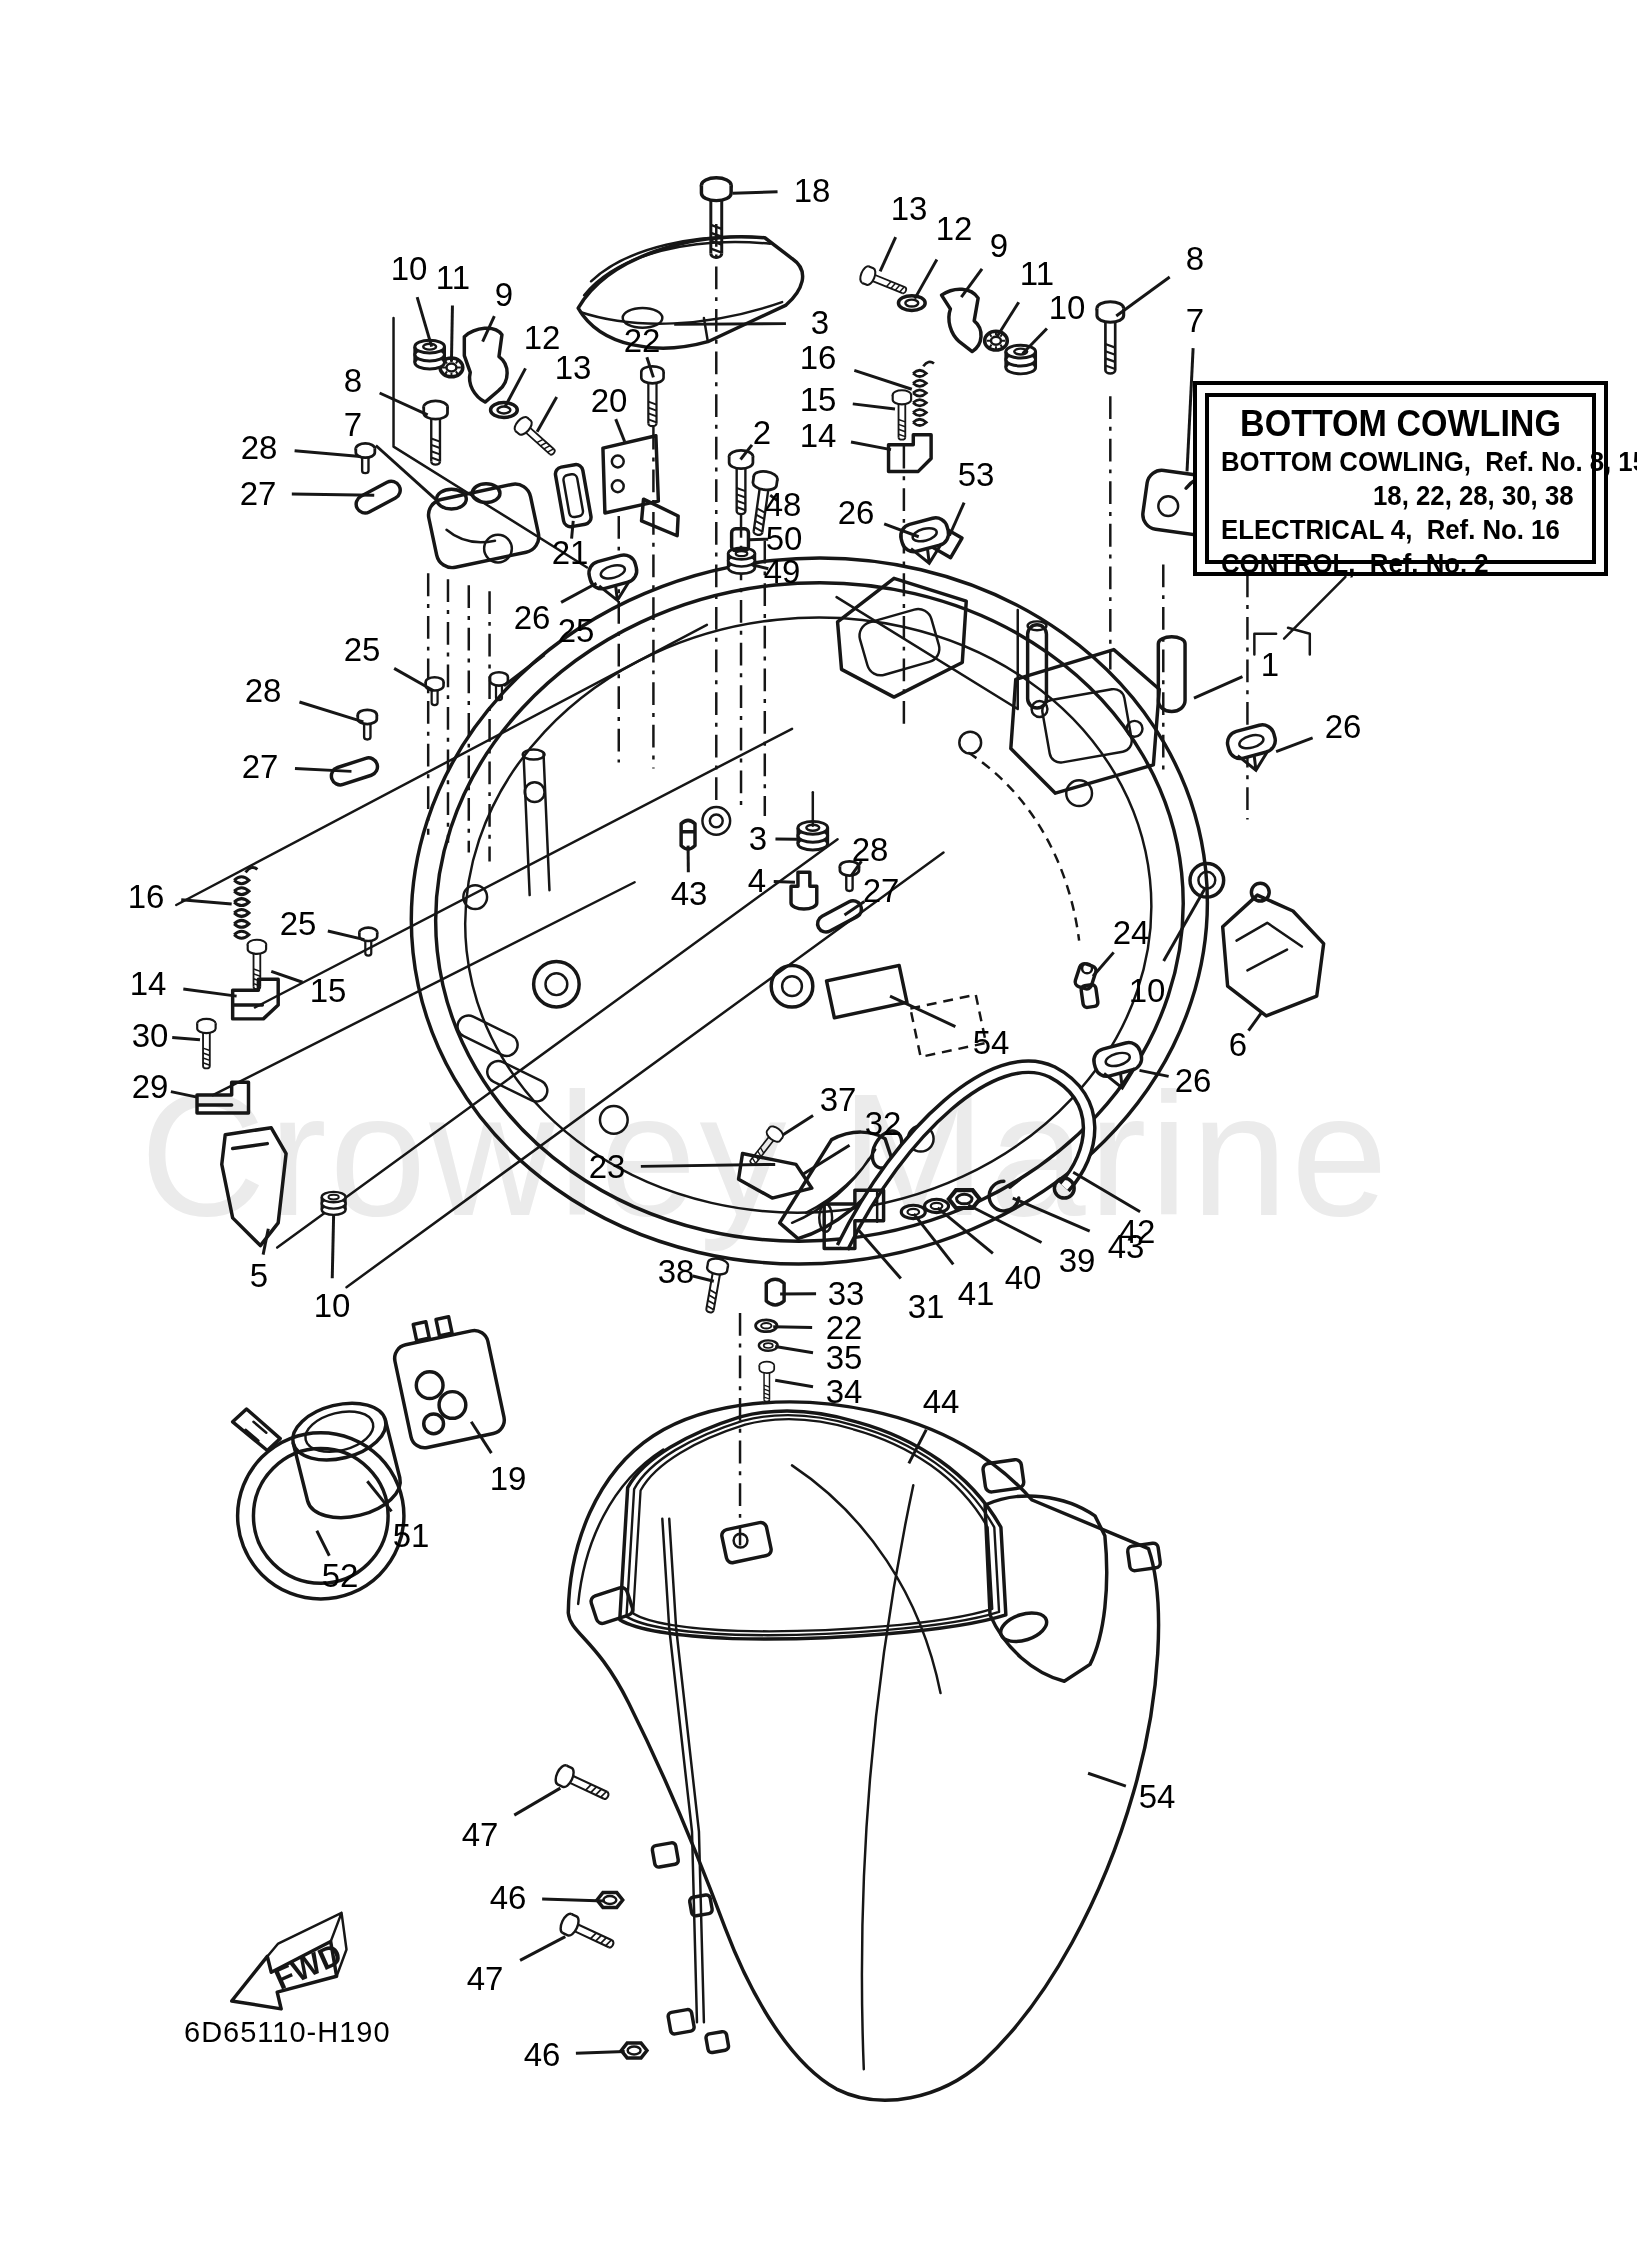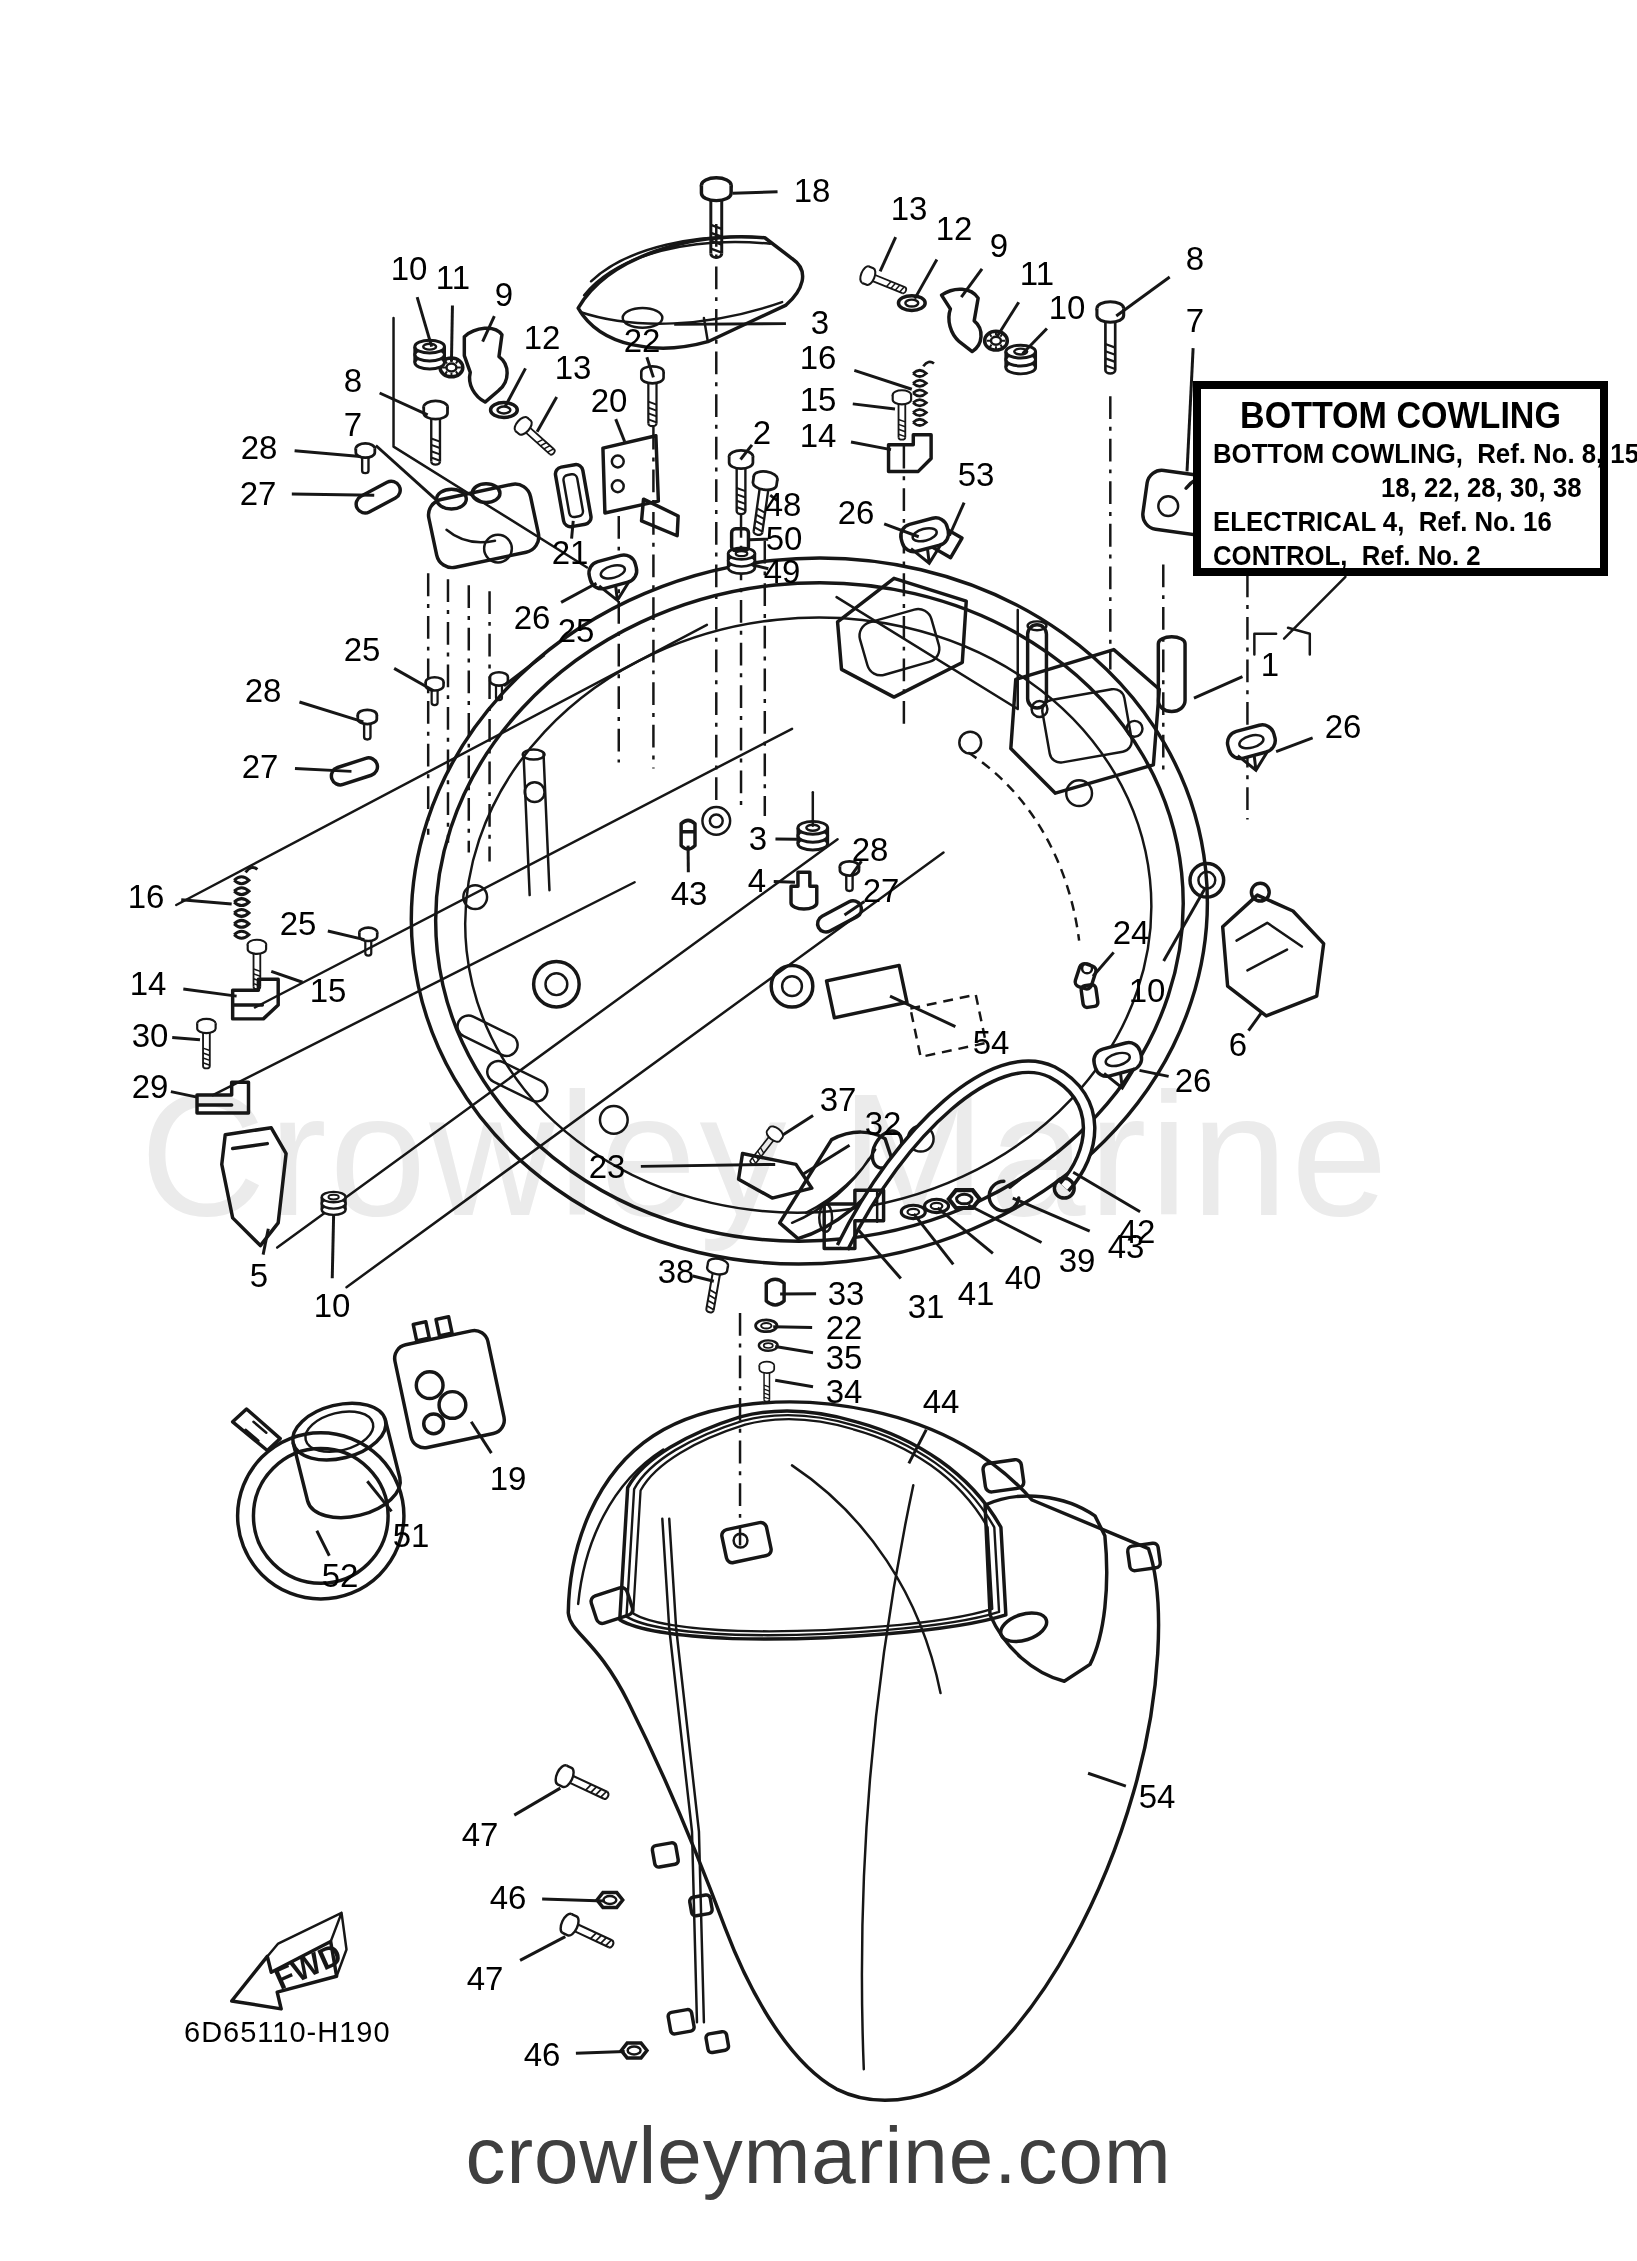--- a/index.html
+++ b/index.html
@@ -4,21 +4,21 @@
 <style>
   html,body{margin:0;padding:0;background:#fff;}
   #page{position:relative;width:1637px;height:2261px;background:#ffffff;overflow:hidden;
         font-family:"Liberation Sans",sans-serif;}
   #watermark{position:absolute;left:140px;top:1054px;font-size:174px;letter-spacing:3px;
              color:#ebebeb;white-space:nowrap;font-weight:400;z-index:1;}
   svg.art{position:absolute;left:0;top:0;z-index:2;}
   .lbl{position:absolute;transform:translate(-50%,-50%);font-size:33px;color:#000;
        white-space:nowrap;z-index:4;letter-spacing:0px;}
   #infobox{position:absolute;left:1193px;top:381px;width:415px;height:195px;
-           border:4.5px solid #000;background:#fff;box-sizing:border-box;z-index:4;}
+           border:4.5px solid #000;background:#fff;box-sizing:border-box;z-index:4;padding:8px;}
   #infobox .inner{width:100%;height:100%;border:4.5px solid #000;box-sizing:border-box;
            padding:5px 12px 4px 12px;display:flex;flex-direction:column;}
   #infobox .ttl{font-weight:700;font-size:37px;text-align:center;transform:scaleX(.92);
            transform-origin:center;white-space:pre;line-height:43px;}
   #infobox .row{font-weight:700;font-size:28px;line-height:34px;white-space:pre;
            transform:scaleX(.92);transform-origin:left center;}
   #infobox .row.r2{text-align:right;transform-origin:right center;padding-right:7px;}
   #code{position:absolute;left:184px;top:2016px;font-size:29px;color:#000;z-index:4;
         letter-spacing:1px;}
   #site{position:absolute;left:0px;top:2110px;width:1637px;text-align:center;z-index:4;
@@ -510,15 +510,14 @@
       <div class="lbl" style="left: 411px; top: 1536px;">51</div>
       <div class="lbl" style="left: 340px; top: 1576px;">52</div>
       <div class="lbl" style="left: 1157px; top: 1797px;">54</div>
       <div class="lbl" style="left: 480px; top: 1835px;">47</div>
       <div class="lbl" style="left: 508px; top: 1898px;">46</div>
       <div class="lbl" style="left: 485px; top: 1979px;">47</div>
       <div class="lbl" style="left: 542px; top: 2055px;">46</div>
     </div>
 
   <div id="code">6D65110-H190</div>
-  <div id="site">crowleymarine.com</div>
 </div>
 
 
 </body></html>

